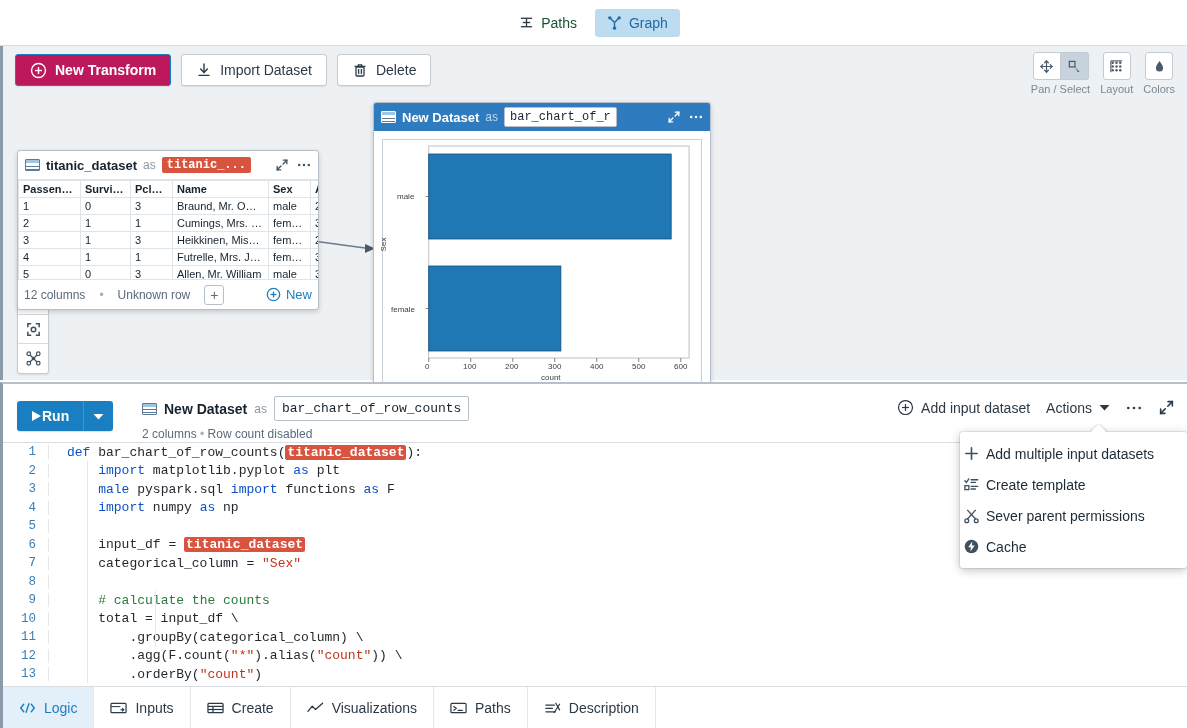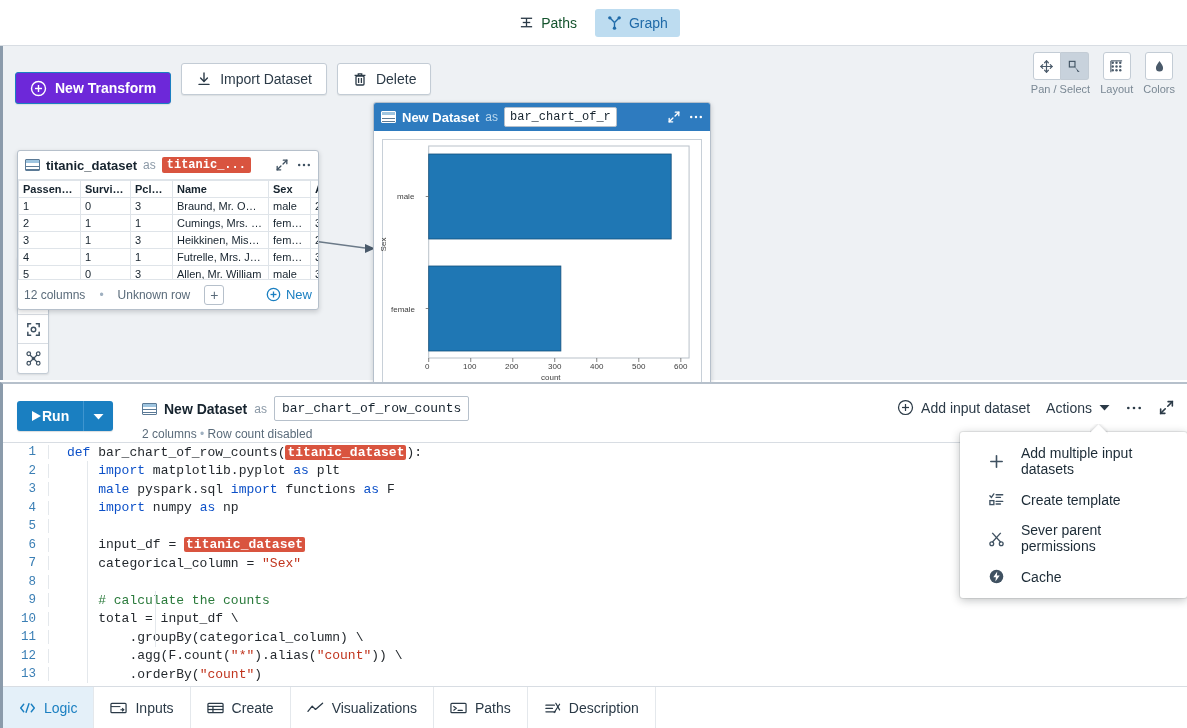--- a/index.html
+++ b/index.html
@@ -38,23 +38,22 @@
   }
   .btn {
     display: flex; align-items: center; gap: 8px;
     height: 32px; padding: 0 14px;
     border: 1px solid #c3ccd5; border-radius: 3px;
     background: #ffffff; color: #2b3a47;
     font-size: 14px; cursor: pointer;
     box-shadow: 0 1px 1px rgba(16,22,26,0.08);
   }
   .btn.primary {
-    background: #6d28d9; border-color: #1a7fc1; color: #ffffff;
+    background: #be185d; border-color: #1a7fc1; color: #ffffff;
     font-weight: bold;
-    margin-top: 18px;
   }
 
   
   .tool-cluster {
     position: absolute; right: 12px; top: 6px;
     display: flex; gap: 10px; align-items: flex-start;
   }
   .tool-group { display: flex; flex-direction: column; align-items: center; }
   .tool-btns { display: flex; }
   .tool-btn {
@@ -185,22 +184,22 @@
   .ed-right .item { display: flex; align-items: center; gap: 7px; cursor: pointer; }
 
   
   .dropdown {
     position: absolute; left: 960px; top: 432px; width: 227px;
     background: #ffffff; border-radius: 3px;
     box-shadow: 0 2px 10px rgba(16,22,26,0.28), 0 0 0 1px rgba(16,22,26,0.08);
     padding: 6px 0; z-index: 40;
   }
   .dd-item {
-    display: flex; align-items: center; gap: 16px;
-    padding: 7px 28px; font-size: 14px; color: #1c2b36; cursor: pointer;
+    display: flex; align-items: center; gap: 6px;
+    padding: 7px 3px; font-size: 14px; color: #1c2b36; cursor: pointer;
   }
   .dd-arrow {
     position: absolute; left: 1090px; top: 424px;
     width: 18px; height: 10px; overflow: hidden; z-index: 41;
   }
   .dd-arrow::after {
     content: ""; position: absolute; left: 2px; top: 3px;
     width: 13px; height: 13px; background: #fff; transform: rotate(45deg);
     box-shadow: -1px -1px 3px rgba(16,22,26,0.14);
   }

